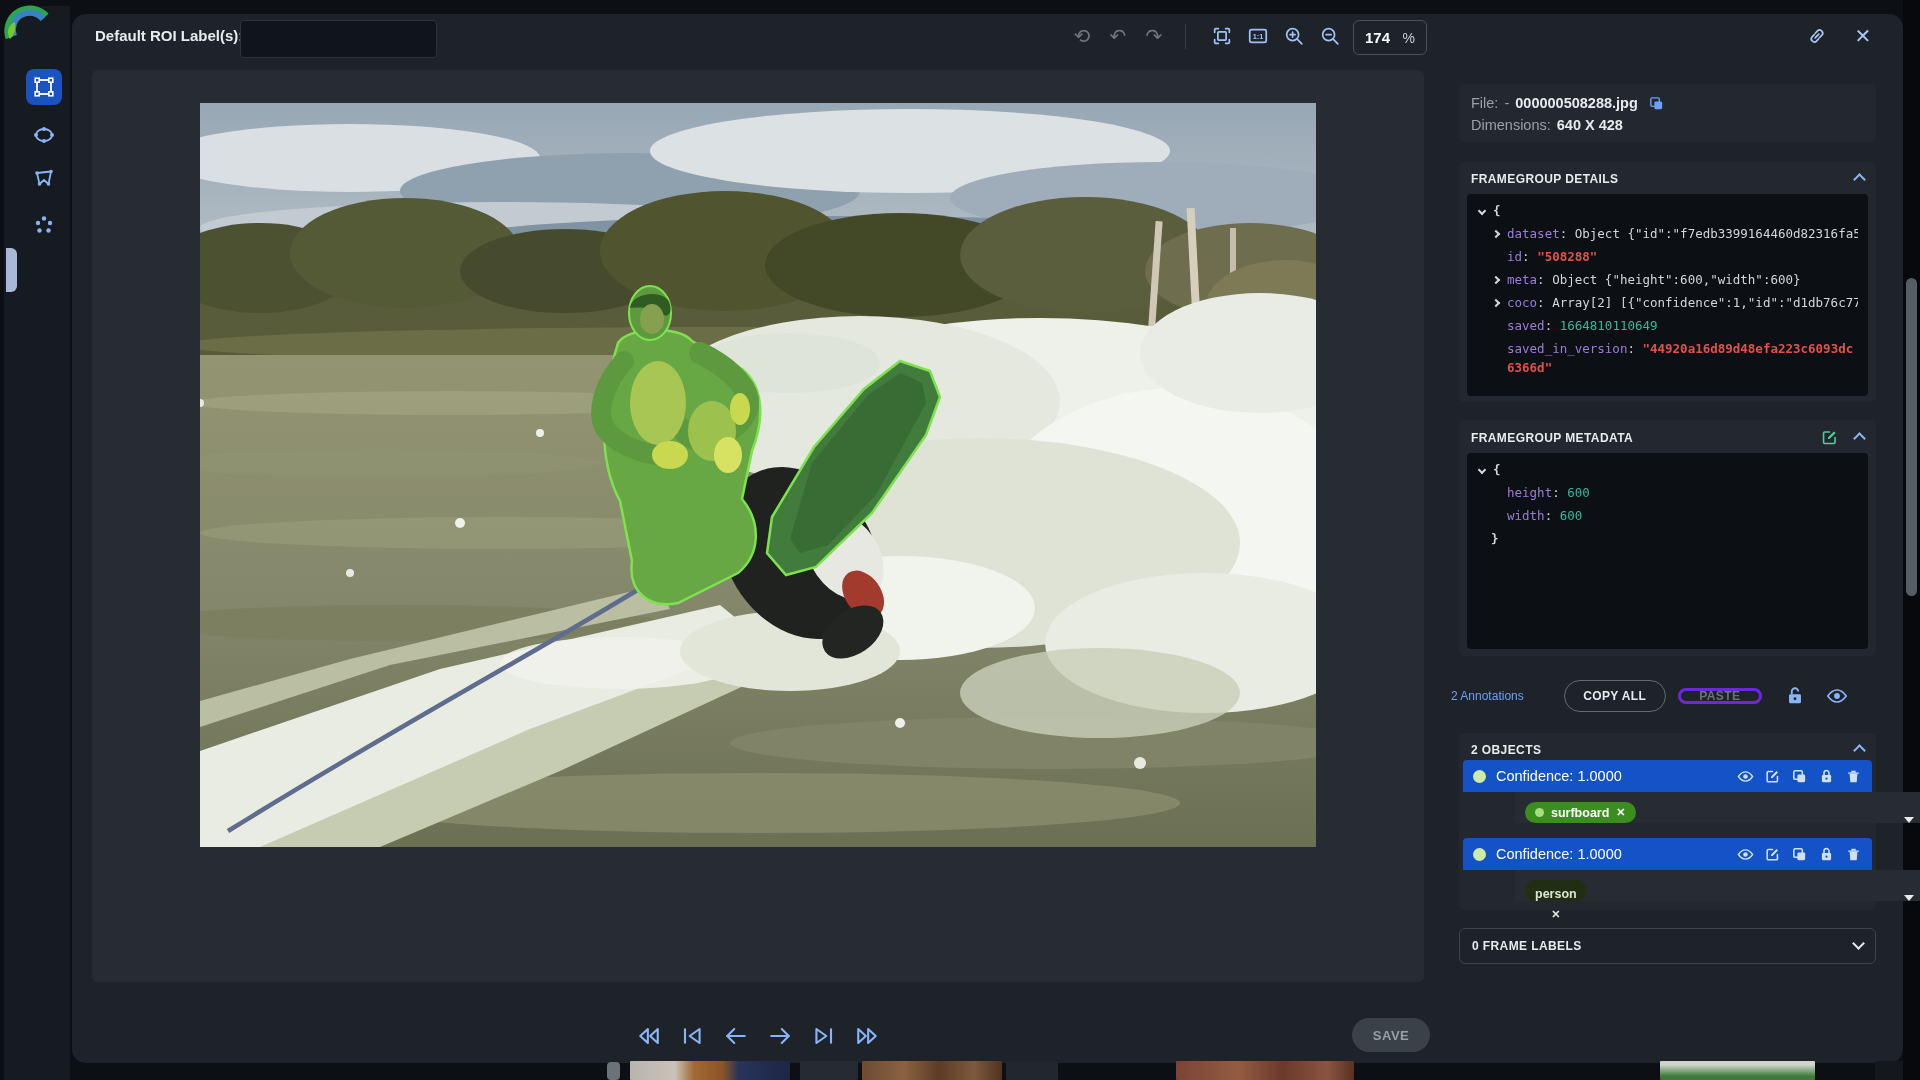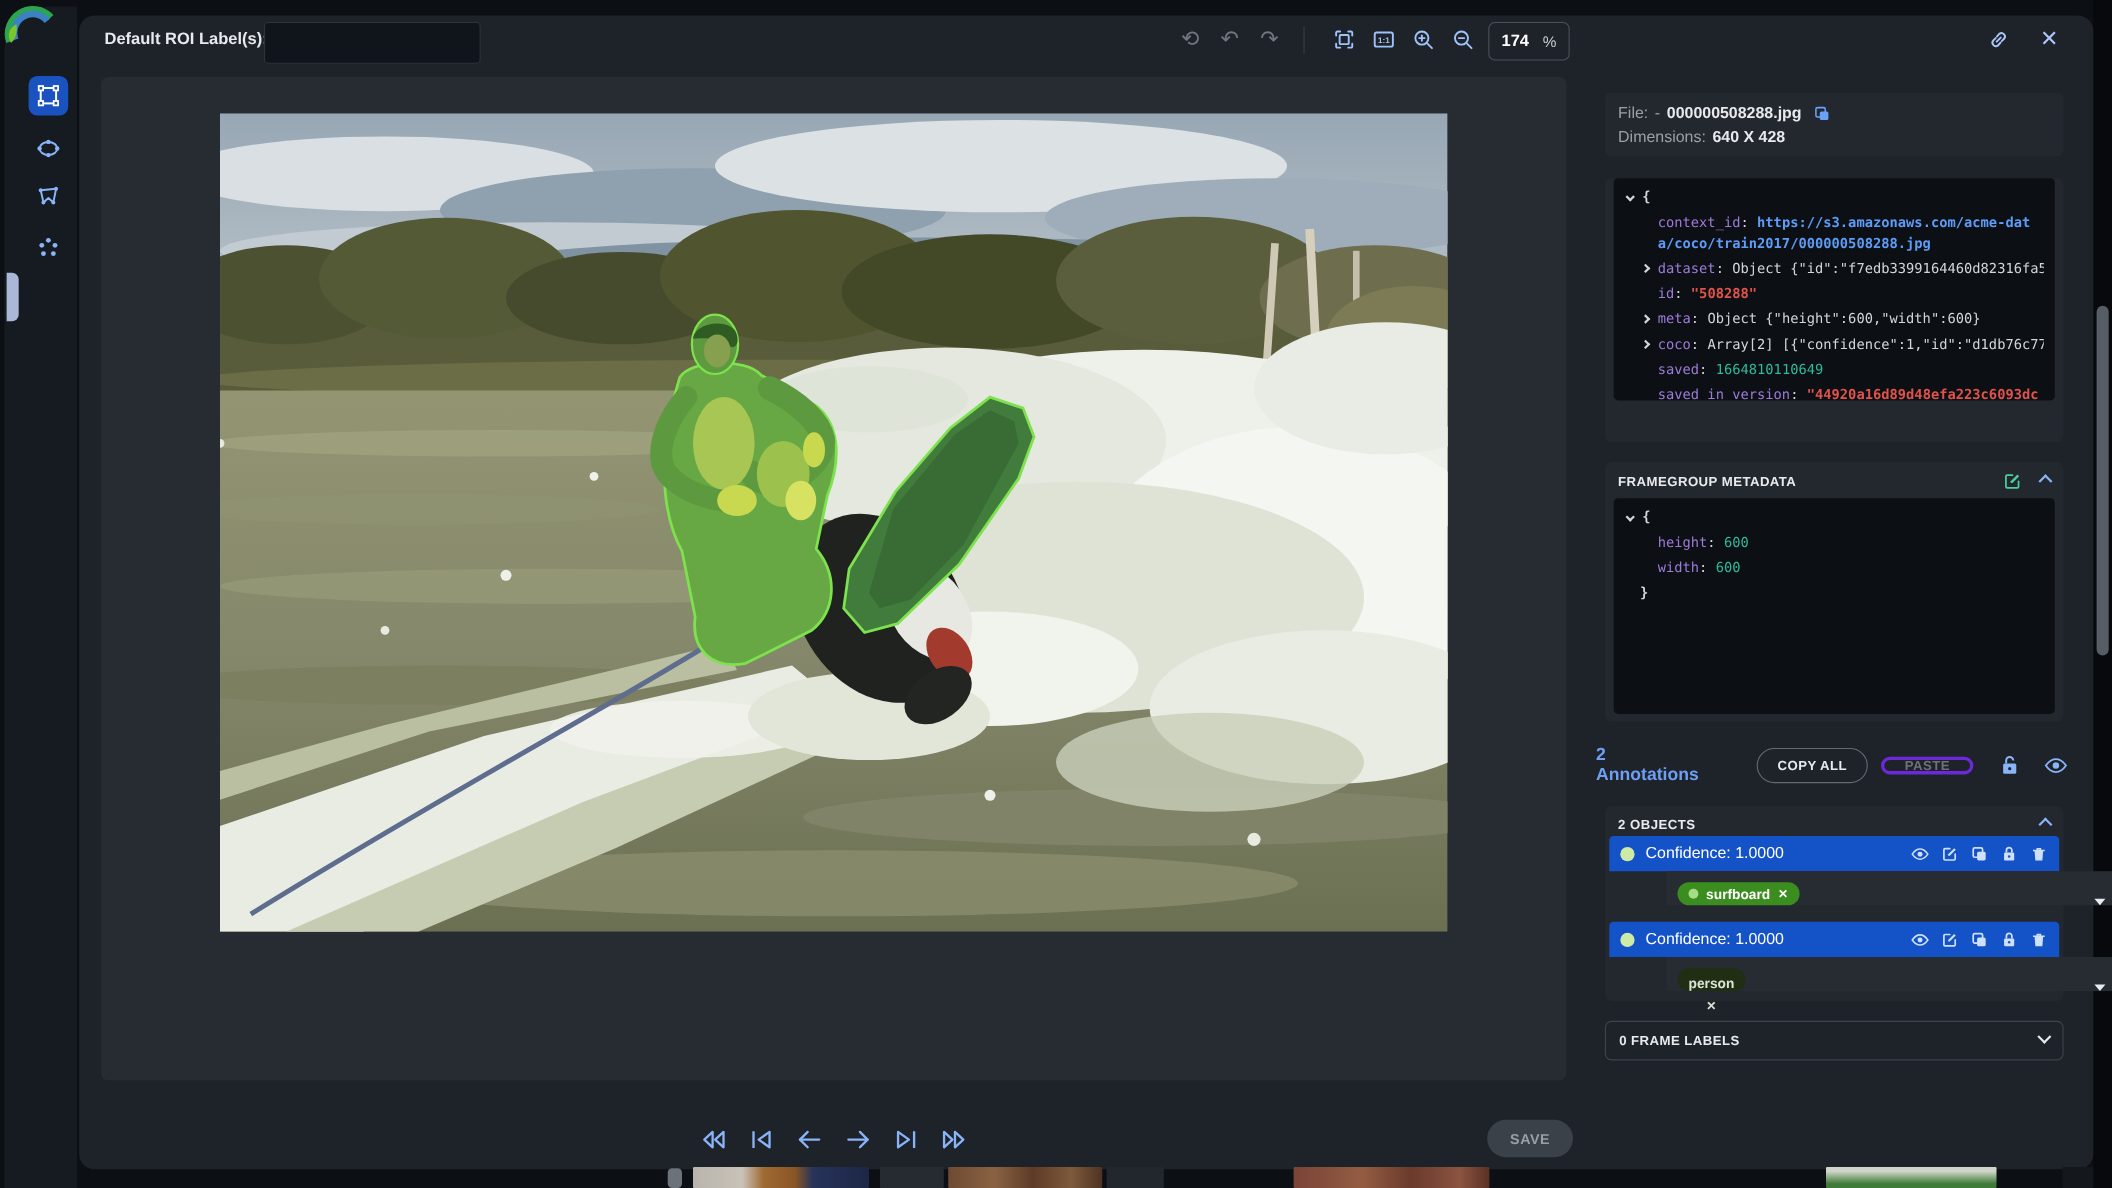--- a/index.html
+++ b/index.html
@@ -84,21 +84,21 @@
   #file-card { top:84px; height:58px; padding:9px 12px; }
   .fc-row { display:flex; align-items:center; gap:6px; height:20px; margin-bottom:2px; }
   .fc-label { color:#9aa0a6; font-size:14.5px; }
   .fc-value { color:#e8eaed; font-size:14.5px; font-weight:bold; }
   .copy-ico { color:#6ba2f8; width:17px; height:17px; margin-left:4px; cursor:pointer; }
   .copy-ico svg { width:17px; height:17px; }
 
   
   #annotations-bar { left:1451px; top:678px; width:429px; height:36px; display:flex;
                      align-items:center; }
-  #annot-count { color:#6f9ff5; font-weight:bold; font-size:16px; }
+  #annot-count { color:#6f9ff5; font-weight:normal; font-size:12px; }
   .pill-btn { border-radius:16px; font-weight:bold; font-size:12px; letter-spacing:.4px;
               display:flex; align-items:center; justify-content:center; cursor:pointer; background:none; }
   #copy-all-btn { width:102px; height:32px; border:1px solid #646a72; color:#e8eaed; margin-left:40px; }
   #paste-btn { width:84px; height:16px; border:3px solid #6d28d9; color:#6c7278; margin-left:12px; }
   .ann-ico { color:#8ab4f8; width:22px; height:22px; cursor:pointer; }
   .ann-ico svg { width:22px; height:22px; }
 
   
   #objects-card { top:733px; height:177px; }
   .obj-row { left:1463px; width:409px; height:32px; background:#1452c7; display:flex;
@@ -398,23 +398,26 @@
       </svg>
     </span>
   </div>
   <div class="fc-row">
     <span class="fc-label">Dimensions:</span>
     <span class="fc-value">640 X 428</span>
   </div>
 </div>
 
 <div class="abs card" style="top:162px; height:240px;">
+  <div class="card-header">
+    <span class="card-title">FRAMEGROUP DETAILS</span>
+    <span class="accent-chev"><span class="chev up"></span></span>
+  </div>
   <div class="json-box" style="height:202px;">
     <div class="tline" style="margin-top:0"><span class="tchev down"></span><span class="tbrace">{</span></div>
-    <div class="tline wrap ind1"><span class="tkey">context_id</span><span class="tcolon">:</span> <span class="tv-url">https://s3.amazonaws.com/acme-data/coco/train2017/000000508288.jpg</span></div>
     <div class="tline nowrap" style="padding-left:14px"><span class="tchev right"></span><span class="tkey">dataset</span><span class="tcolon">:</span> <span class="tv-plain">Object {"id":"f7edb3399164460d82316fa5ab54</span></div>
     <div class="tline nowrap ind1"><span class="tkey">id</span><span class="tcolon">:</span> <span class="tv-string">"508288"</span></div>
     <div class="tline nowrap" style="padding-left:14px"><span class="tchev right"></span><span class="tkey">meta</span><span class="tcolon">:</span> <span class="tv-plain">Object {"height":600,"width":600}</span></div>
     <div class="tline nowrap" style="padding-left:14px"><span class="tchev right"></span><span class="tkey">coco</span><span class="tcolon">:</span> <span class="tv-plain">Array[2] [{"confidence":1,"id":"d1db76c776794</span></div>
     <div class="tline nowrap ind1"><span class="tkey">saved</span><span class="tcolon">:</span> <span class="tv-number">1664810110649</span></div>
     <div class="tline wrap ind1"><span class="tkey">saved_in_version</span><span class="tcolon">:</span> <span class="tv-string">"44920a16d89d48efa223c6093dc6366d"</span></div>
   </div>
 </div>
 
 <div class="abs card" style="top:420px; height:236px;">

